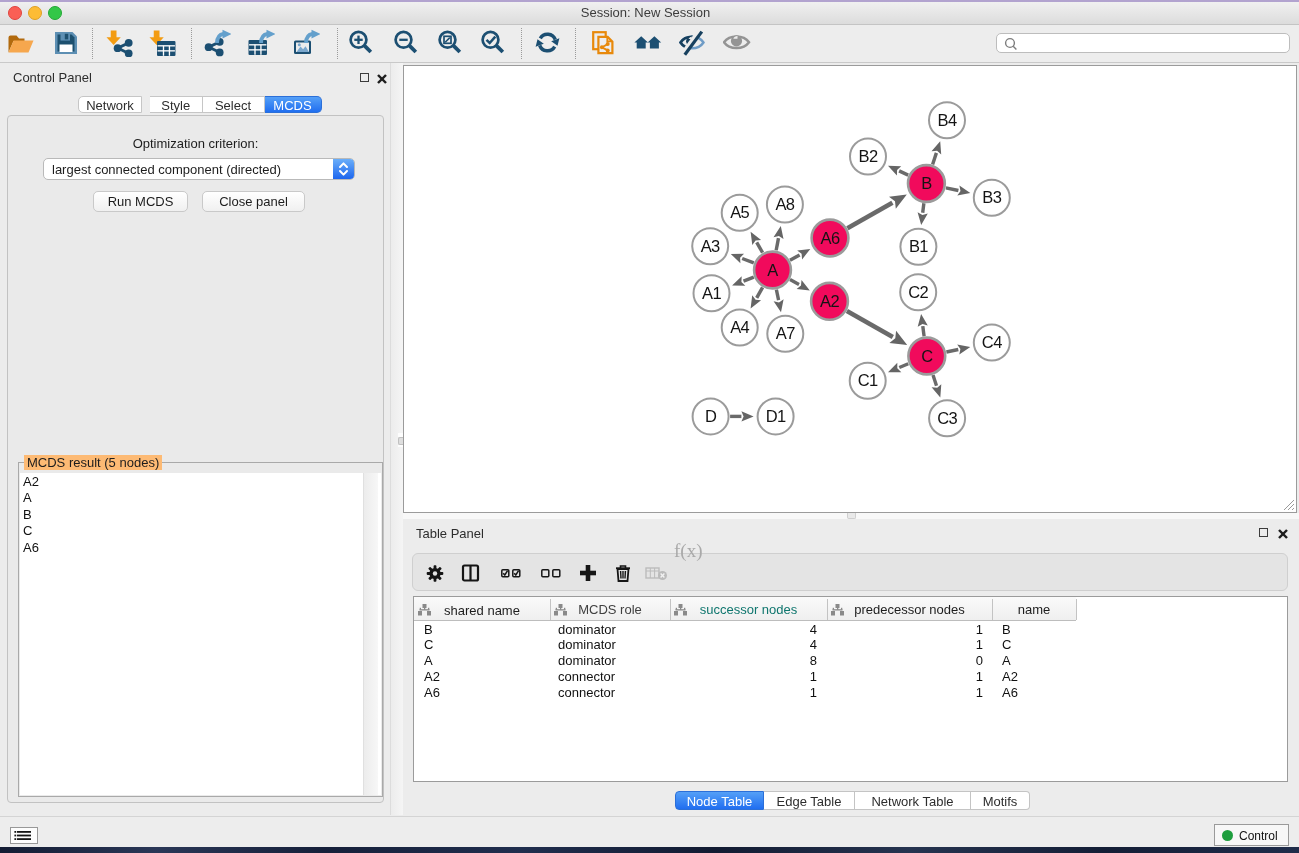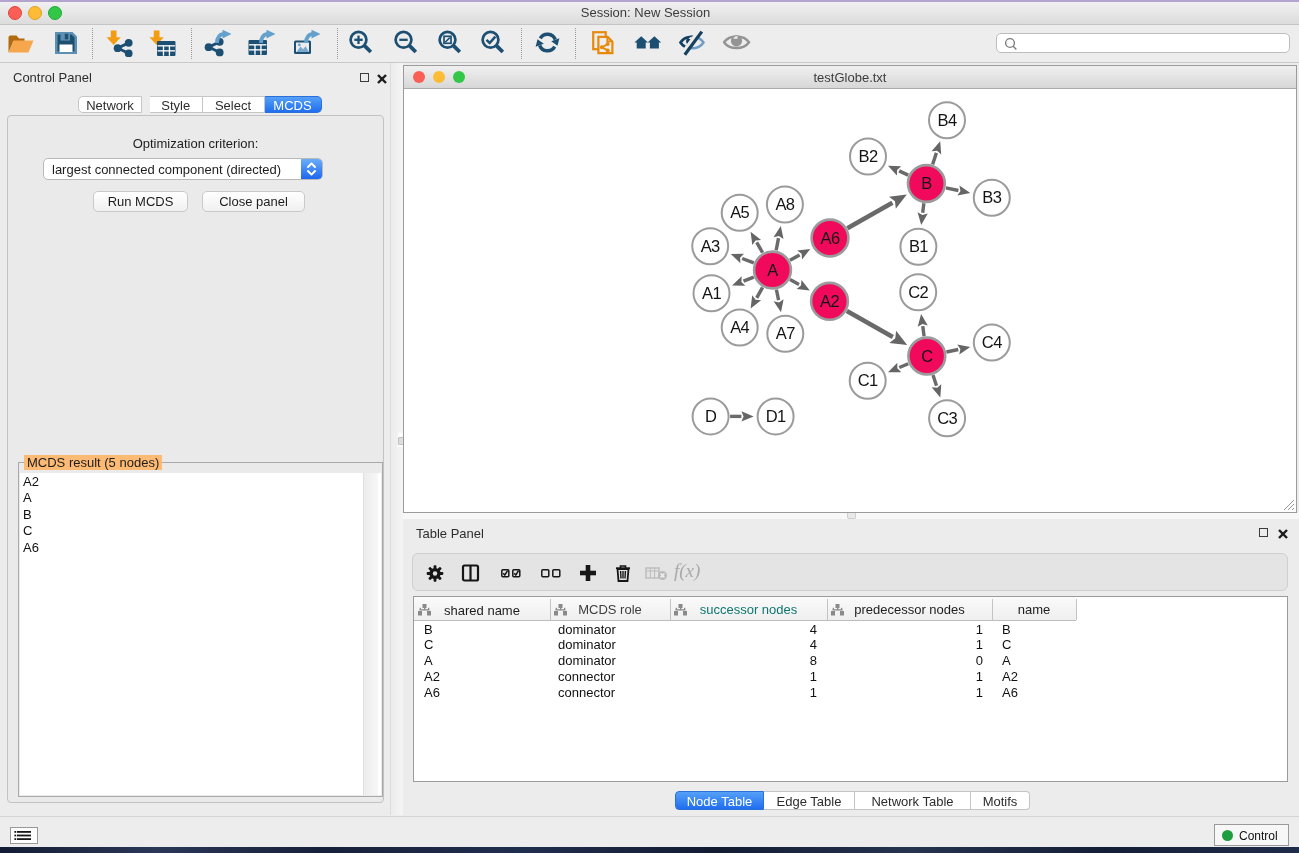--- a/index.html
+++ b/index.html
@@ -213,21 +213,21 @@
           <line x1="10" y1="2" x2="2" y2="10"></line>
         </g>
       </svg>
   </div>
   <div class="ctab" style="left:78px;width:64px;border-radius:5px 0 0 5px;">Network</div>
     <div class="ctab" style="left:150px;width:52.5px;border-left:none;">Style</div>
     <div class="ctab" style="left:202.5px;width:62.0px;border-left:none;">Select</div>
     <div class="ctab sel" style="left:264.5px;width:57.0px;border-left:none;border-radius:0 5px 5px 0;">MCDS</div>
   <div id="cpinner"></div>
   <div class="abs" style="left:7px;top:136px;width:377px;text-align:center;font-size:13px;color:#1d1d1d">Optimization criterion:</div>
-  <div class="abs" style="left:43px;top:158px;width:280px;height:22px;background:#fff;border:1px solid #b9b9b9;border-radius:5px;box-sizing:border-box">
+  <div class="abs" style="left:43px;top:158px;width:312px;height:22px;background:#fff;border:1px solid #b9b9b9;border-radius:5px;box-sizing:border-box">
      <div style="position:absolute;left:8px;top:3px;font-size:13px;color:#1d1d1d">largest connected component (directed)</div>
      <div style="position:absolute;right:0;top:0;width:21px;height:20px;background:linear-gradient(#6aaef9,#1d66ee);border-radius:0 4px 4px 0">
         <svg width="21" height="20">
           <g fill="none" stroke="#fff" stroke-width="2" stroke-linecap="round" stroke-linejoin="round">
             <path d="M7,8 L10.5,4.4 L14,8"></path>
             <path d="M7,12 L10.5,15.6 L14,12"></path>
           </g>
         </svg>
      </div>
   </div>
@@ -238,26 +238,20 @@
     <div id="mcdslist">
       <div style="position:absolute;left:3px;top:1px;font-size:13px;color:#111;line-height:16.4px">A2<br>A<br>B<br>C<br>A6</div>
       <div style="position:absolute;right:3px;top:0;width:14px;height:322px;background:linear-gradient(90deg,#ececec,#f7f7f7);border-left:1px solid #e0e0e0"></div>
     </div>
   </div>
   <div id="divider"></div>
   <div class="abs" style="left:398px;top:433px;width:5px;height:14px;background:#fdfdfd"></div>
   <div class="abs" style="left:398px;top:437px;width:5px;height:6px;background:#dedede;border:1px solid #c0c0c0;border-right:none;border-radius:2px 0 0 2px"></div>
 
   <div id="netwin">
-    <div id="nettitle">
-      <div class="tl" style="left:9px;top:5px;background:#fa5f55"></div>
-      <div class="tl" style="left:29px;top:5px;background:#fdbc35"></div>
-      <div class="tl" style="left:49px;top:5px;background:#33c748"></div>
-      <div style="position:absolute;left:0;right:0;top:4px;text-align:center;font-size:13px;color:#3c3c3c">testGlobe.txt</div>
-    </div>
     <svg width="14" height="14" style="position:absolute;right:1px;bottom:1px">
         <g stroke="#9a9a9a" stroke-width="1">
           <line x1="13" y1="3" x2="3" y2="13"></line>
           <line x1="13" y1="7" x2="7" y2="13"></line>
           <line x1="13" y1="11" x2="11" y2="13"></line>
         </g>
       </svg>
   </div>
   <svg width="893" height="423" style="position:absolute;left:404px;top:88px" font-family="Liberation Sans, sans-serif">
 <line x1="349.8" y1="189.1" x2="339.5" y2="193.1" stroke="#6a6a6a" stroke-width="3.4"></line>
@@ -413,21 +407,21 @@
             <line x1="5.3" y1="5" x2="5.3" y2="15"></line>
             <line x1="9.6" y1="5" x2="9.6" y2="15"></line>
           </g>
           <circle cx="17.5" cy="12.5" r="4.5" fill="#9a9a9a"></circle>
           <g stroke="#fff" stroke-width="1.4">
             <line x1="15.6" y1="10.6" x2="19.4" y2="14.4"></line>
             <line x1="19.4" y1="10.6" x2="15.6" y2="14.4"></line>
           </g>
         </g>
       </svg></div>
-    <div class="abs" style="left:674px;top:560px;font-family:'Liberation Serif',serif;font-style:italic;font-size:19px;color:#a9a9a9">f(x)</div>
+    <div class="abs" style="left:674px;top:540px;font-family:'Liberation Serif',serif;font-size:19px;color:#a9a9a9">f(x)</div>
   <div id="ttable"></div>
   <div id="thead"></div>
   <div class="abs" style="left:414px;top:599px;width:136px;height:21px;border-right:1px solid #c3c3c3">
       <svg width="13" height="12" style="position:absolute;left:4px;top:5px">
         <g fill="#8a8a8a">
           <rect x="4.5" y="0" width="4" height="4"></rect>
           <rect x="0" y="7" width="4" height="4.5"></rect>
           <rect x="9" y="7" width="4" height="4.5"></rect>
           <rect x="1.5" y="5.2" width="10" height="1.3"></rect>
           <rect x="1.7" y="3.8" width="1.3" height="2"></rect>

